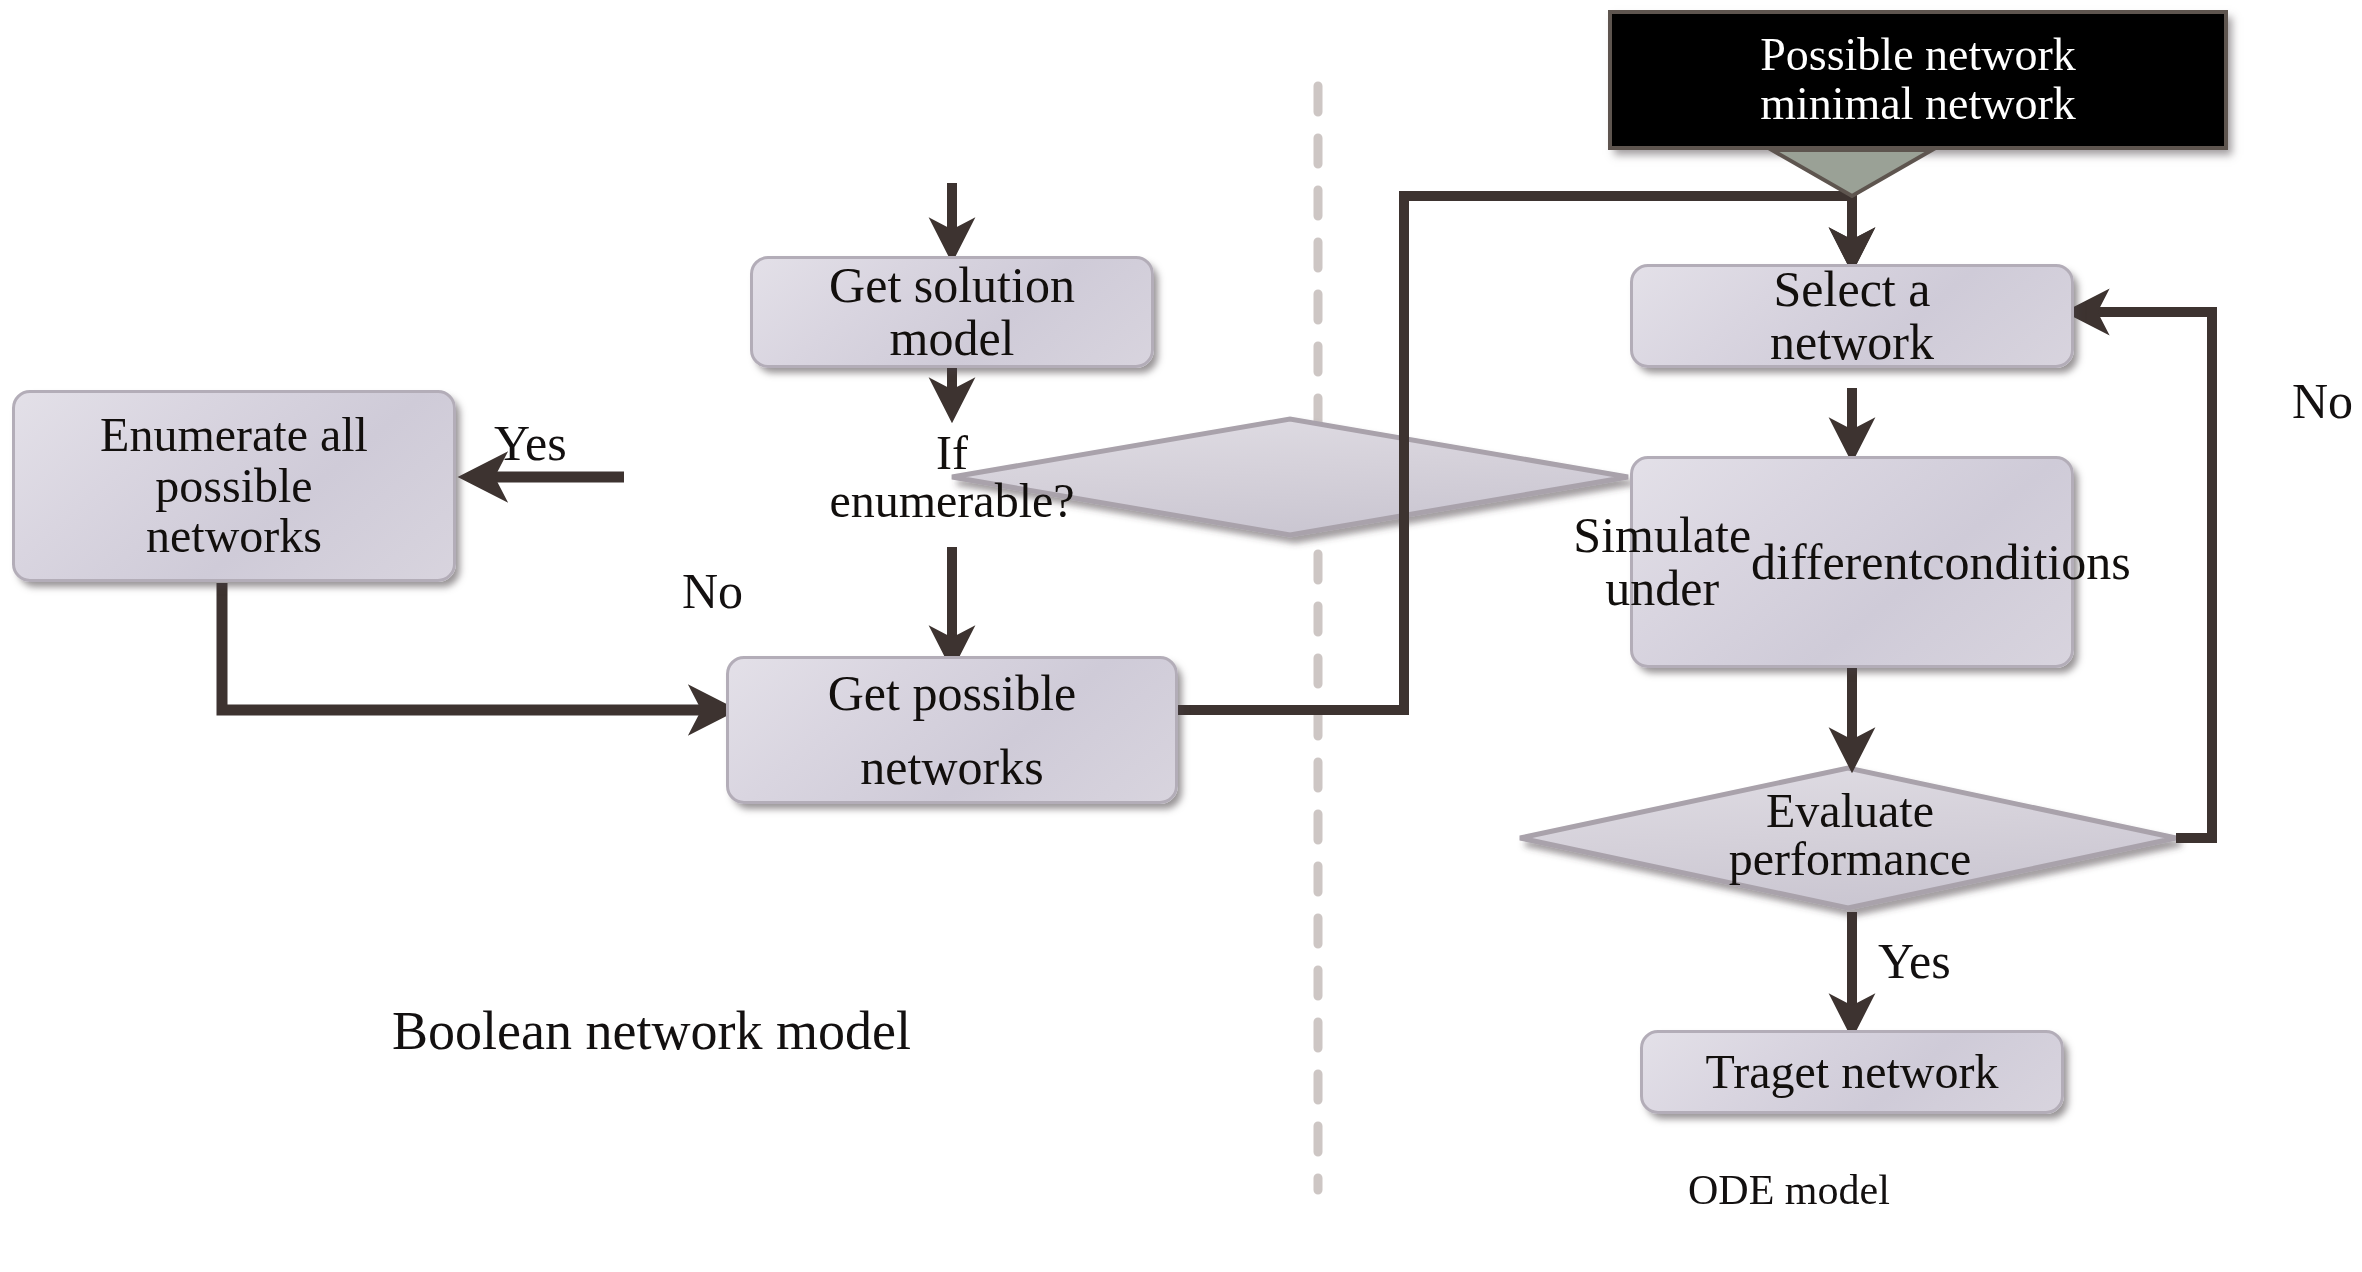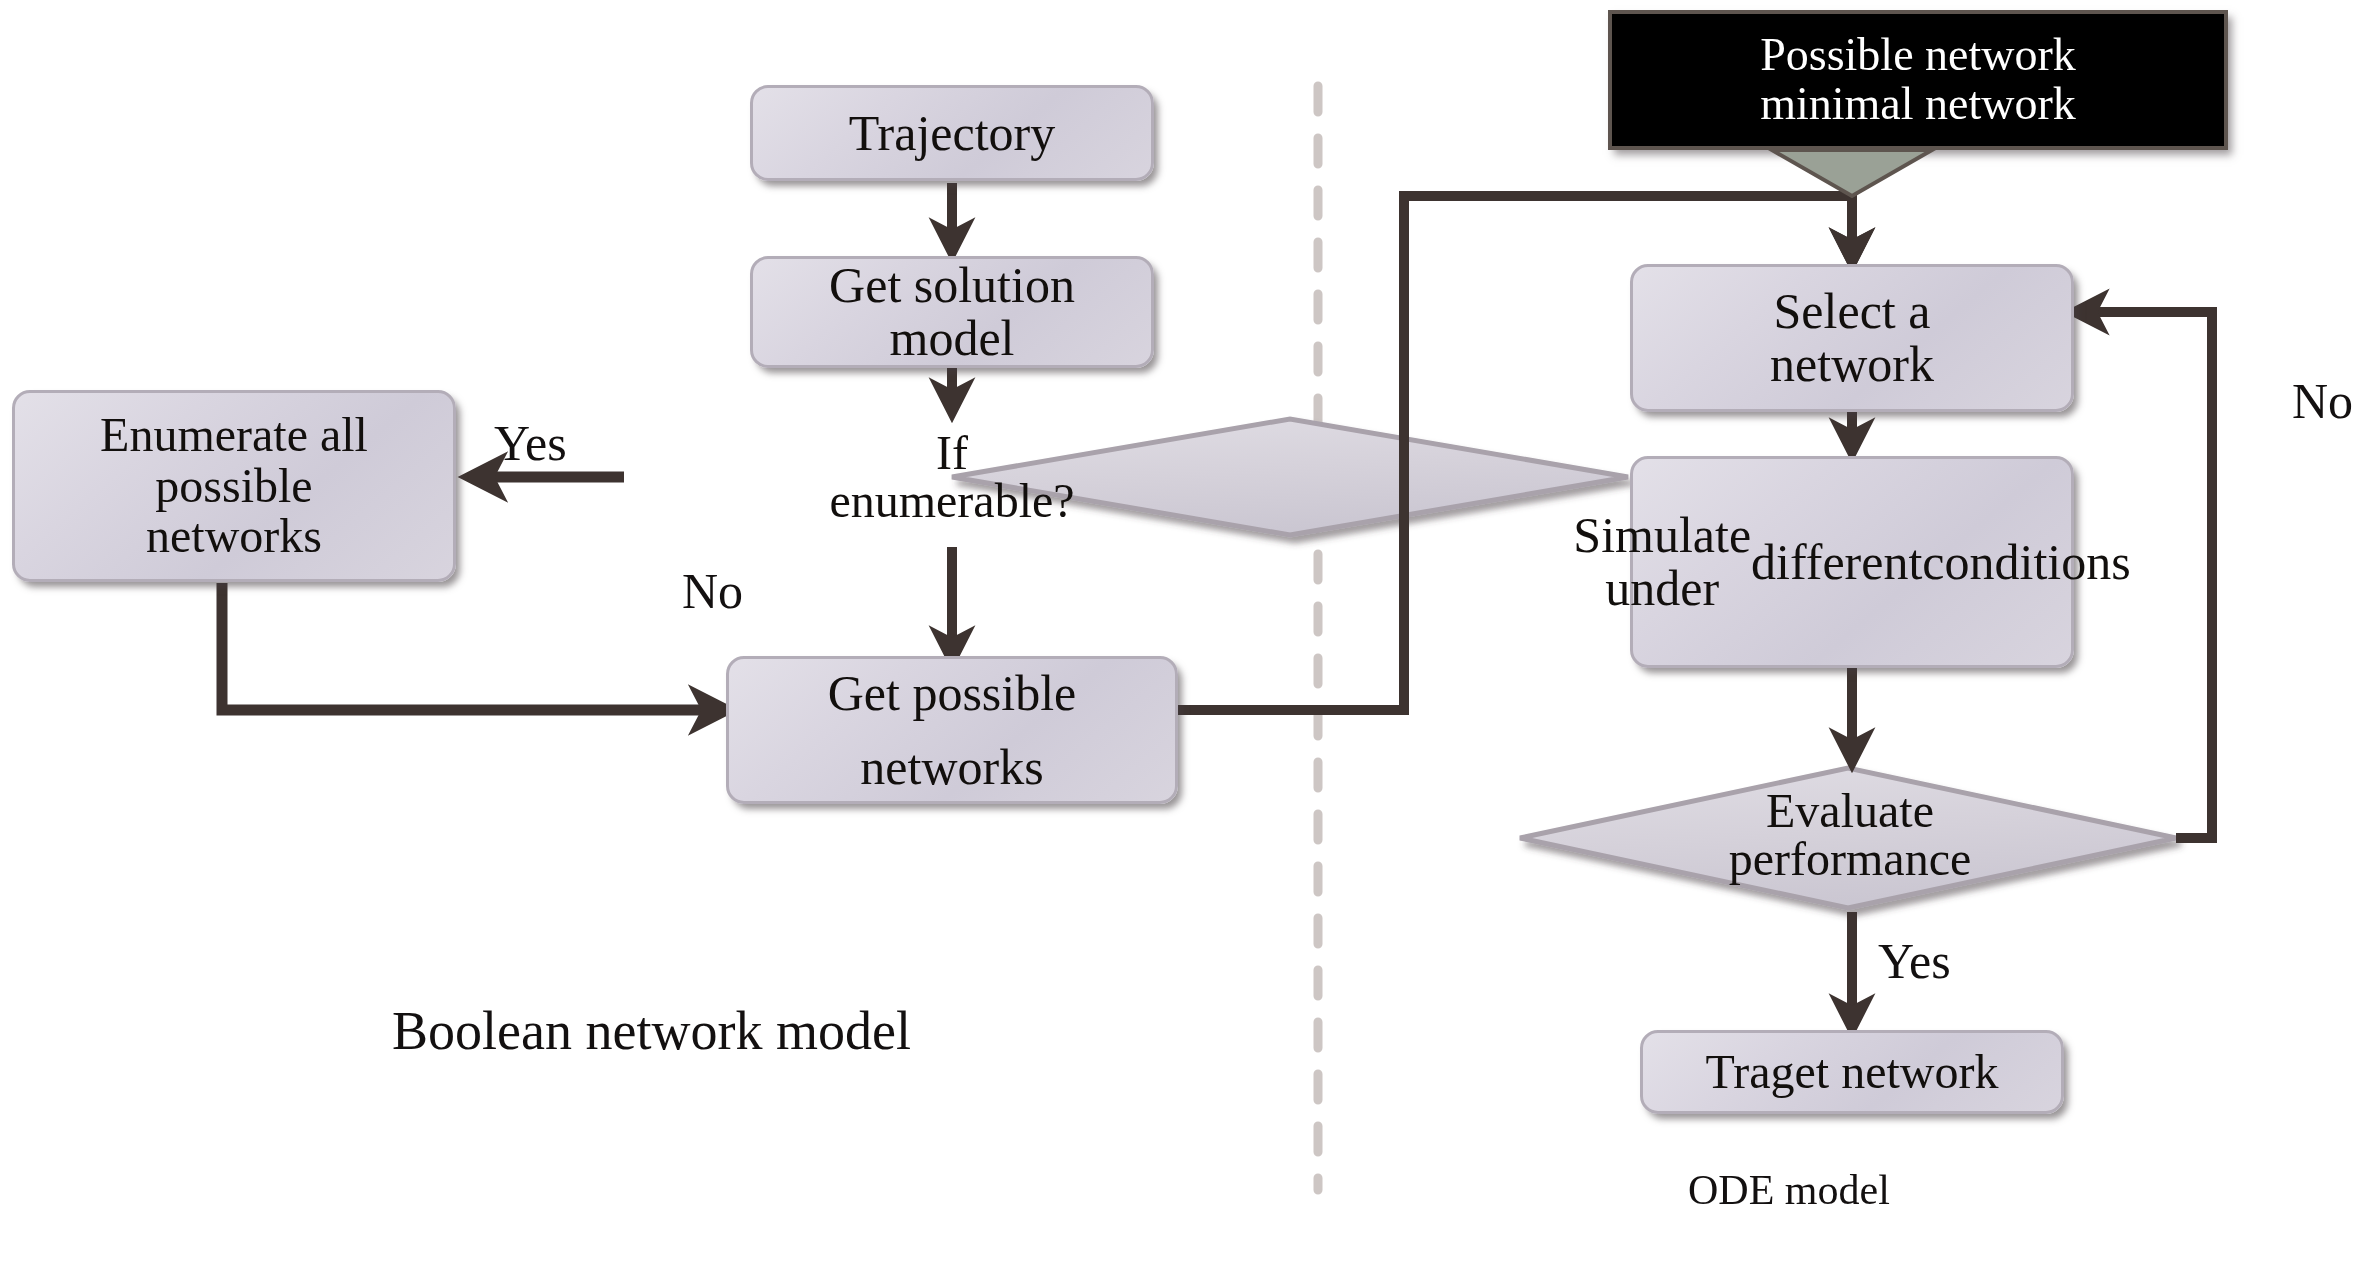--- a/index.html
+++ b/index.html
@@ -119,23 +119,20 @@
 
     <line x1="1852" y1="388" x2="1852" y2="452" stroke="#3d3330" stroke-width="10" marker-end="url(#arrow)"></line>
 
     <line x1="1852" y1="668" x2="1852" y2="762" stroke="#3d3330" stroke-width="10" marker-end="url(#arrow)"></line>
 
     <line x1="1852" y1="912" x2="1852" y2="1028" stroke="#3d3330" stroke-width="10" marker-end="url(#arrow)"></line>
 
     <polyline points="2176,838 2212,838 2212,312 2075,312" fill="none" stroke="#3d3330" stroke-width="10" stroke-linejoin="miter" marker-end="url(#arrow)"></polyline>
   </svg>
 
-  <div class="node box" style="left:750px; top:85px; width:404px; height:96px; font-size:50px;">
-    <span class="label">Trajectory</span>
-  </div>
 
   <div class="node box" style="left:750px; top:256px; width:404px; height:112px; font-size:50px; flex-direction:column;">
     <span>Get solution</span>
     <span>model</span>
   </div>
 
   <div class="diamond-text" style="left:792px; top:418px; width:320px; height:118px; font-size:48px; flex-direction:column;">
     <span>If</span>
     <span>enumerable?</span>
   </div>
@@ -153,21 +150,21 @@
 
   <div class="node banner" style="left:1608px; top:10px; width:620px; height:140px; font-size:46px; flex-direction:column;">
     <span>Possible network</span>
     <span>minimal network</span>
   </div>
 
   <svg class="layer" viewBox="0 0 2362 1272" xmlns="http://www.w3.org/2000/svg" style="z-index:4;">
     <polygon points="1772,150 1932,150 1852,196" fill="#9aa196" stroke="#5e554f" stroke-width="4"></polygon>
   </svg>
 
-  <div class="node box" style="left:1630px; top:264px; width:444px; height:148px; font-size:50px; flex-direction:column;">
+  <div class="node box" style="left:1630px; top:264px; width:444px; height:104px; font-size:50px; flex-direction:column;">
     <span>Select a</span>
     <span>network</span>
   </div>
 
   <div class="node box" style="left:1630px; top:456px; width:444px; height:212px; font-size:50px; flex-direction:row;">
     <span>Simulate under</span>
     <span>different</span>
     <span>conditions</span>
   </div>
 

